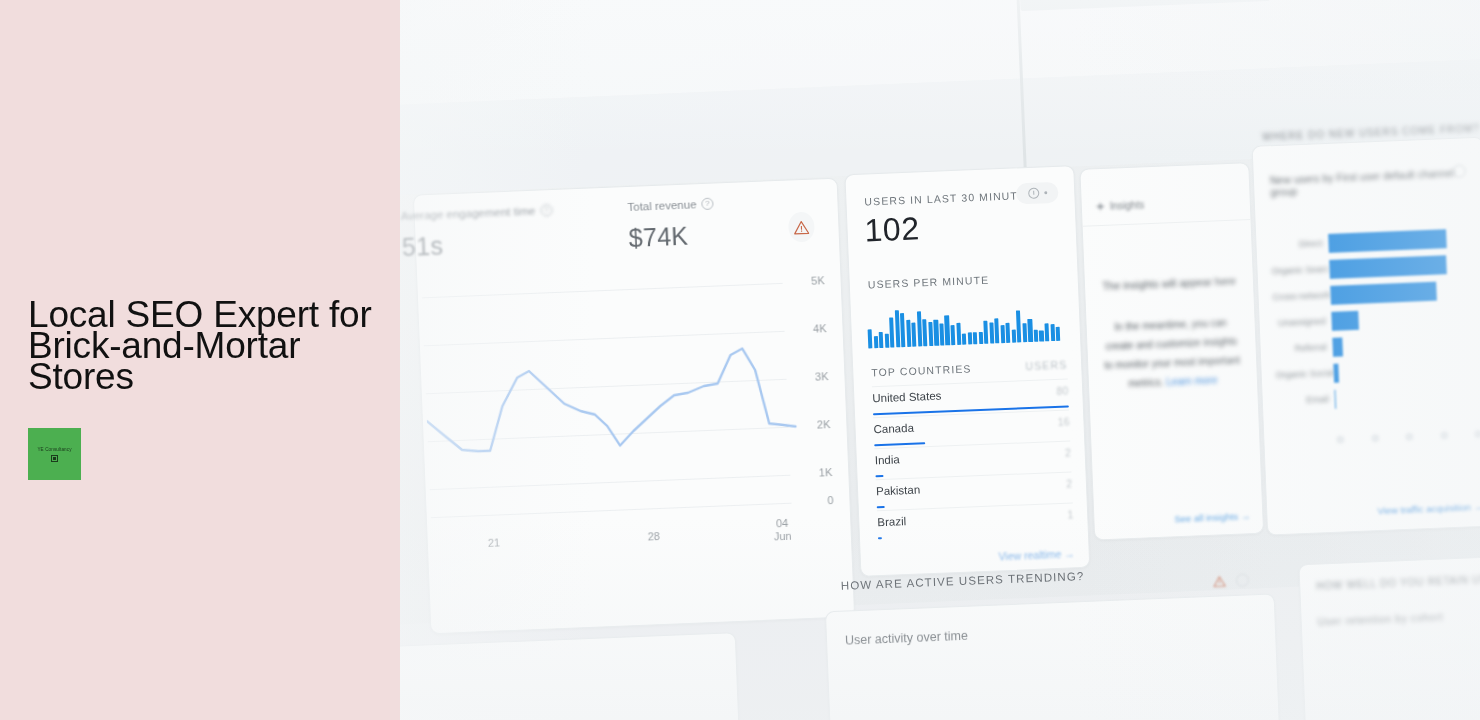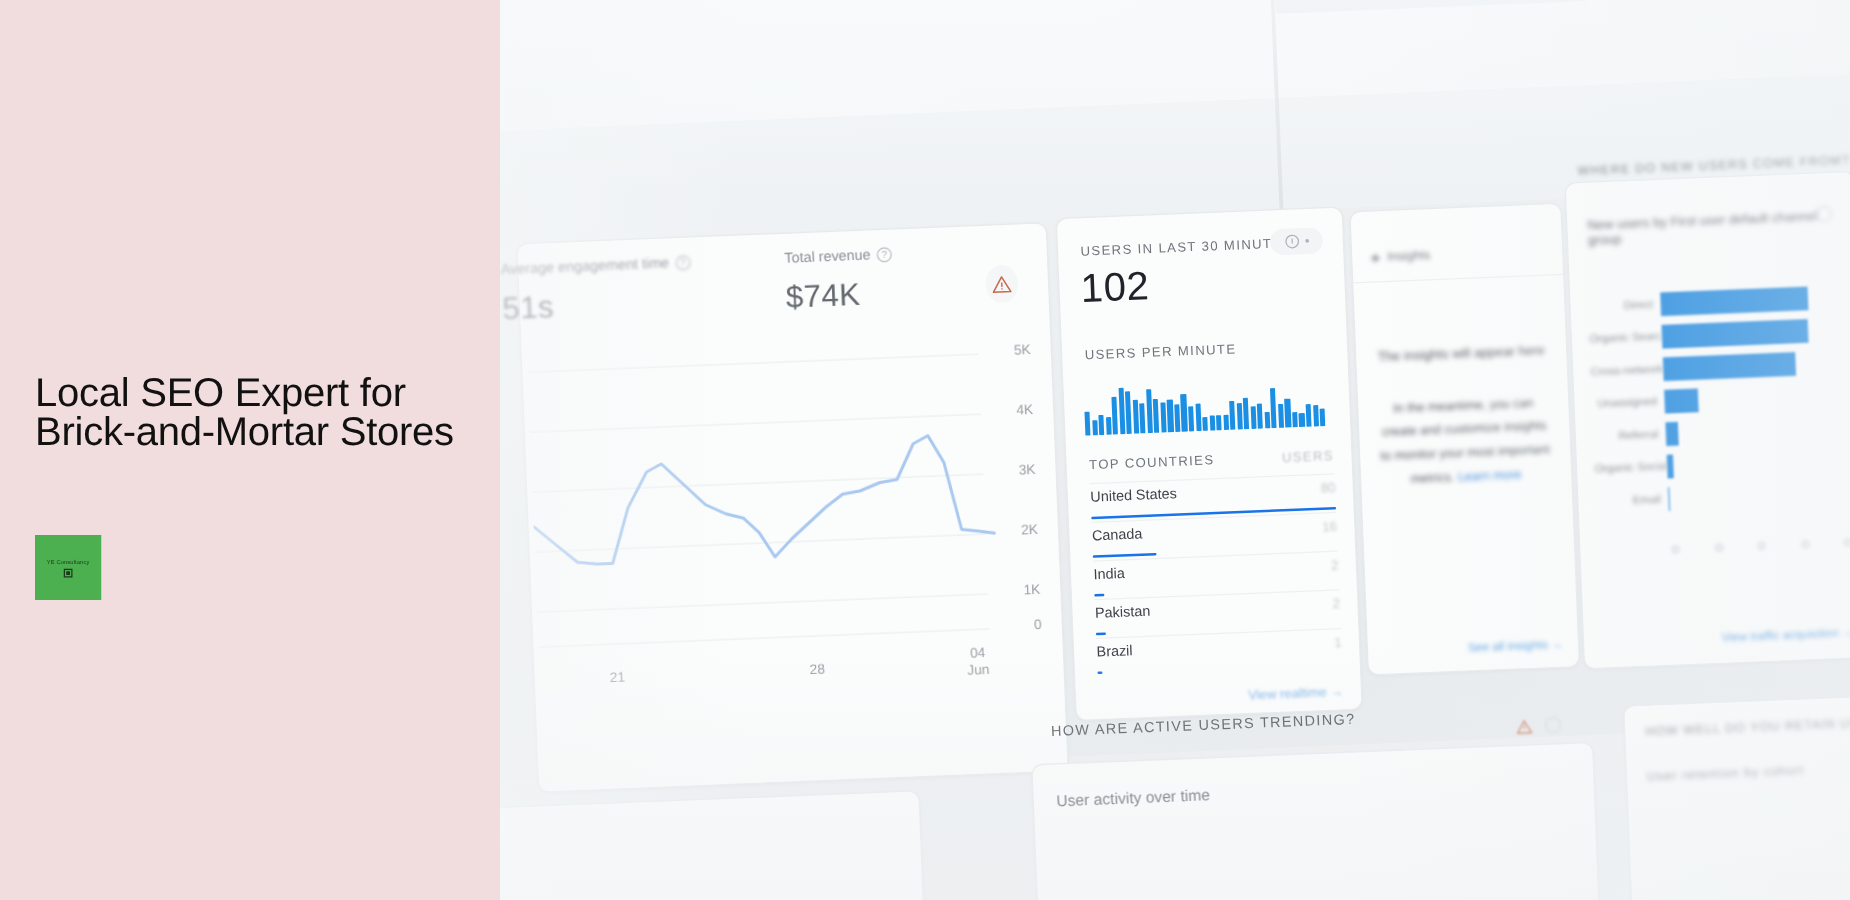--- a/index.html
+++ b/index.html
@@ -12,21 +12,21 @@
   .stage { position:absolute; inset:0; width:1480px; height:720px; overflow:hidden; }
 
   
   .left-panel {
     position:absolute; left:0; top:0; width:400px; height:720px;
     background:#f1dddd;
     z-index:40;
   }
   .page-title {
     position:absolute; left:28px; top:299px; width:360px;
-    font-size:32px; line-height:31px; font-weight:400; color:#111;
+    font-size:37px; line-height:31px; font-weight:400; color:#111;
     letter-spacing:-0.2px;
   }
   .page-url {
     position:absolute; left:28px; top:376px; width:352px;
     font-size:11.5px; line-height:21px; color:#1c1c1c; word-break:break-all;
   }
   .logo-badge {
     position:absolute; left:28px; top:428px; width:53px; height:52px;
     background:#4caf50; display:flex; flex-direction:column;
     align-items:center; justify-content:center; gap:3px;

